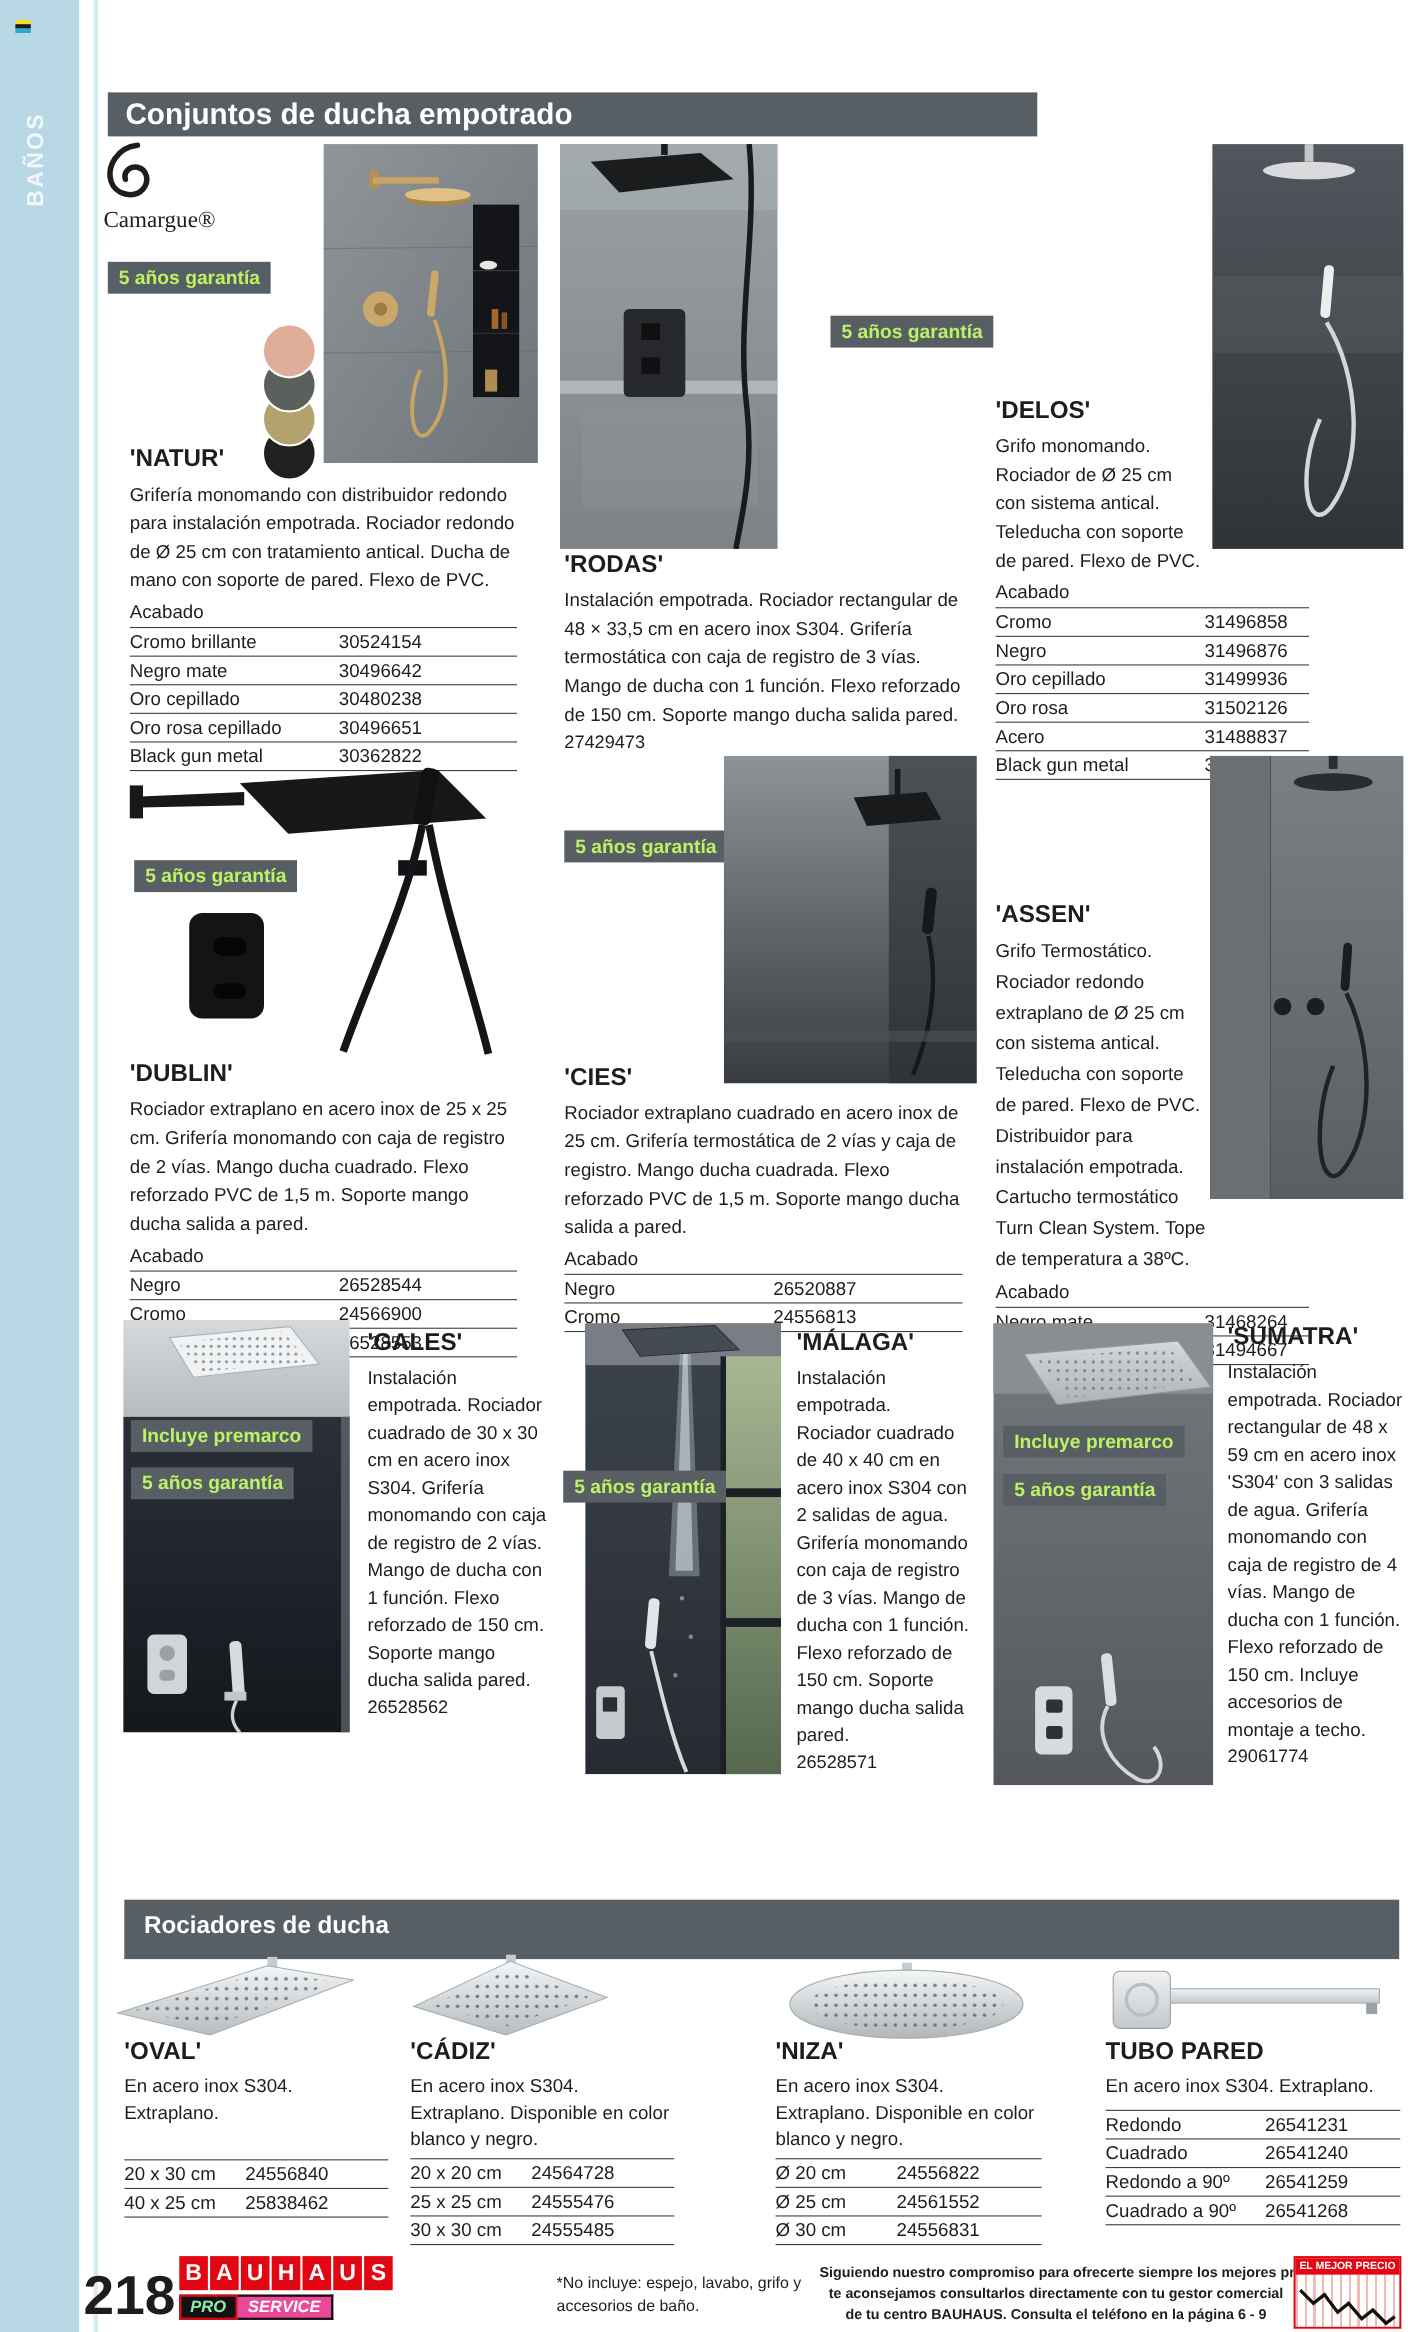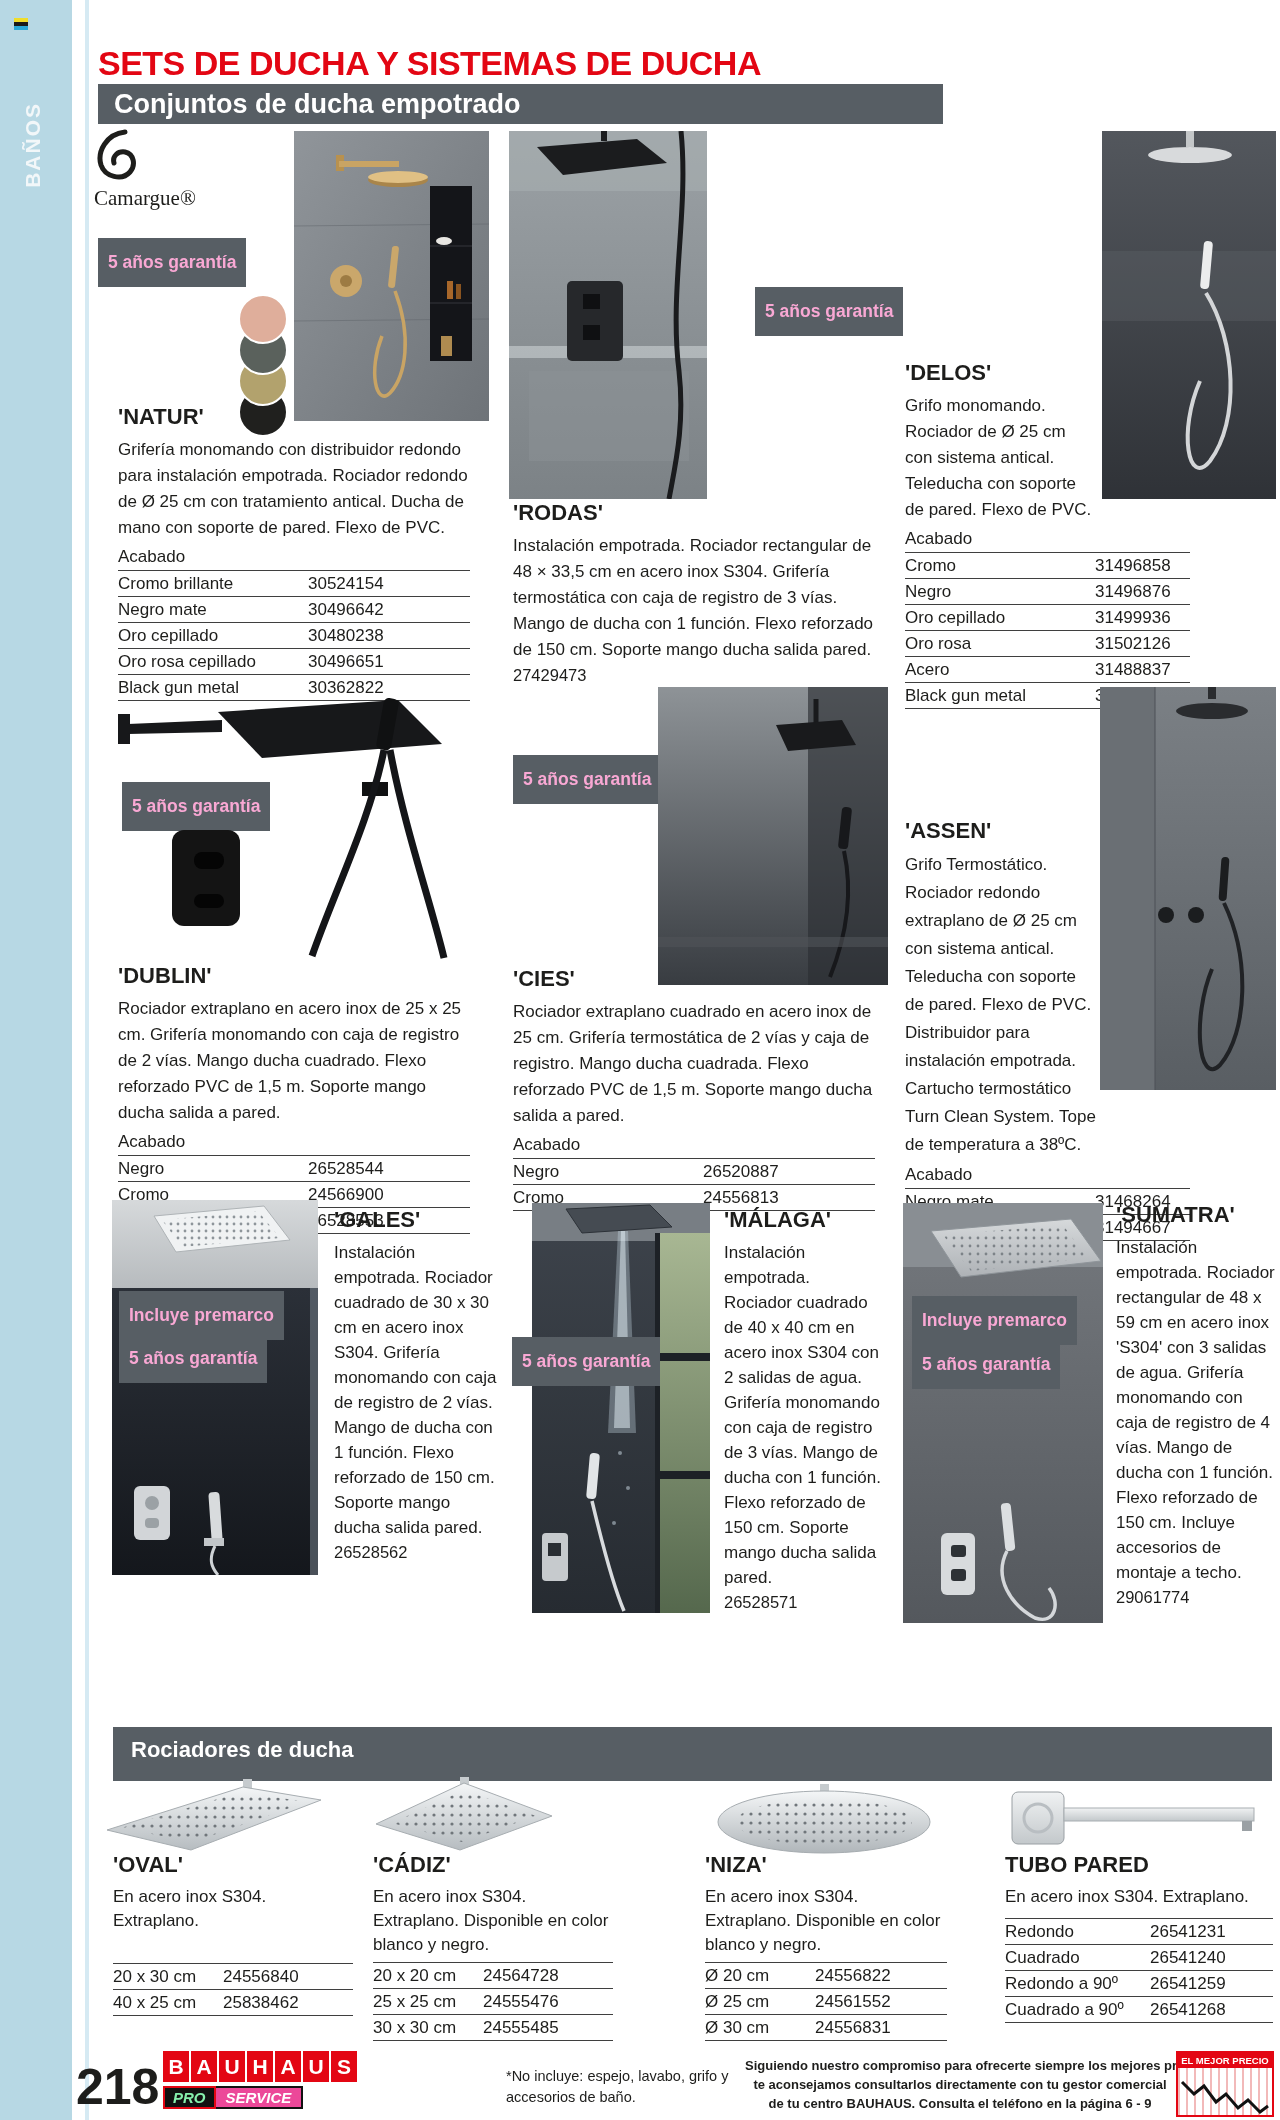--- a/index.html
+++ b/index.html
@@ -15,22 +15,22 @@
           font-size:21px;font-weight:bold;color:#f2f7f9;letter-spacing:2px;}
   
   .main-title{left:98px;top:44px;font-size:34px;font-weight:bold;color:#e30613;letter-spacing:-.5px;}
   .banner{background:#575e64;color:#fff;font-weight:bold;box-sizing:border-box;}
   #banner1{left:98px;top:84px;width:845px;height:40px;font-size:27px;line-height:40px;padding-left:16px;}
   #banner2{left:113px;top:1727px;width:1159px;height:54px;font-size:22px;line-height:46px;padding-left:18px;}
   
   .brand{left:94px;top:128px;width:120px;text-align:left;}
   .brand-name{font-family:"Liberation Serif",serif;font-size:21px;color:#1d1d1b;margin-top:2px;}
   
-  .badge{position:absolute;background:#575e64;color:#f9a8d4;font-weight:bold;font-size:17.5px;
-         padding:14px 10px;white-space:nowrap;}
+  .badge{position:absolute;background:#575e64;color:#bef264;font-weight:bold;font-size:17.5px;
+         padding:4px 10px;white-space:nowrap;}
   
   .swatch{position:absolute;width:46px;height:46px;border-radius:50%;border:2px solid #fff;left:238px;}
   
   .pblock{position:absolute;}
   .ptitle{font-size:22px;font-weight:bold;margin:0 0 7px 0;color:#1d1d1b;}
   .pdesc{font-size:17px;line-height:26px;}
   .pcode{font-size:16.5px;margin-top:3px;}
   .fhead{font-size:17px;border-bottom:1px solid #3f3f3f;padding:1px 0 3px;margin-top:5px;}
   .frow{display:flex;font-size:17px;border-bottom:1px solid #3f3f3f;padding:3px 0 2px;}
   .flabel{flex:0 0 190px;}
@@ -62,21 +62,20 @@
 
   <div class="abs sidebar"></div>
   <div class="abs sidebar-line"></div>
   <div class="abs regmark">
     <div style="background:#f0dd2a"></div>
       <div style="background:#1a1a1a"></div>
       <div style="background:#2aa8d8"></div>
   </div>
   <div class="abs vlabel">BAÑOS</div>
 
-  <div class="abs main-title">SETS DE DUCHA Y SISTEMAS DE DUCHA</div>
   <div class="abs banner" id="banner1">Conjuntos de ducha empotrado</div>
 
   <div class="abs brand">
     <span>
       <svg width="44" height="52" viewBox="0 0 44 52">
         <path d="M31 4 C 12 6 3 24 7 37 C 11 49 28 53 36 44 C 42 37 40 26 31 24 C 24 23 18 28 20 35" stroke="#1d1d1b" stroke-width="5" fill="none" stroke-linecap="round"></path>
       </svg>
     </span>
     <div class="brand-name">Camargue®</div>
   </div>

